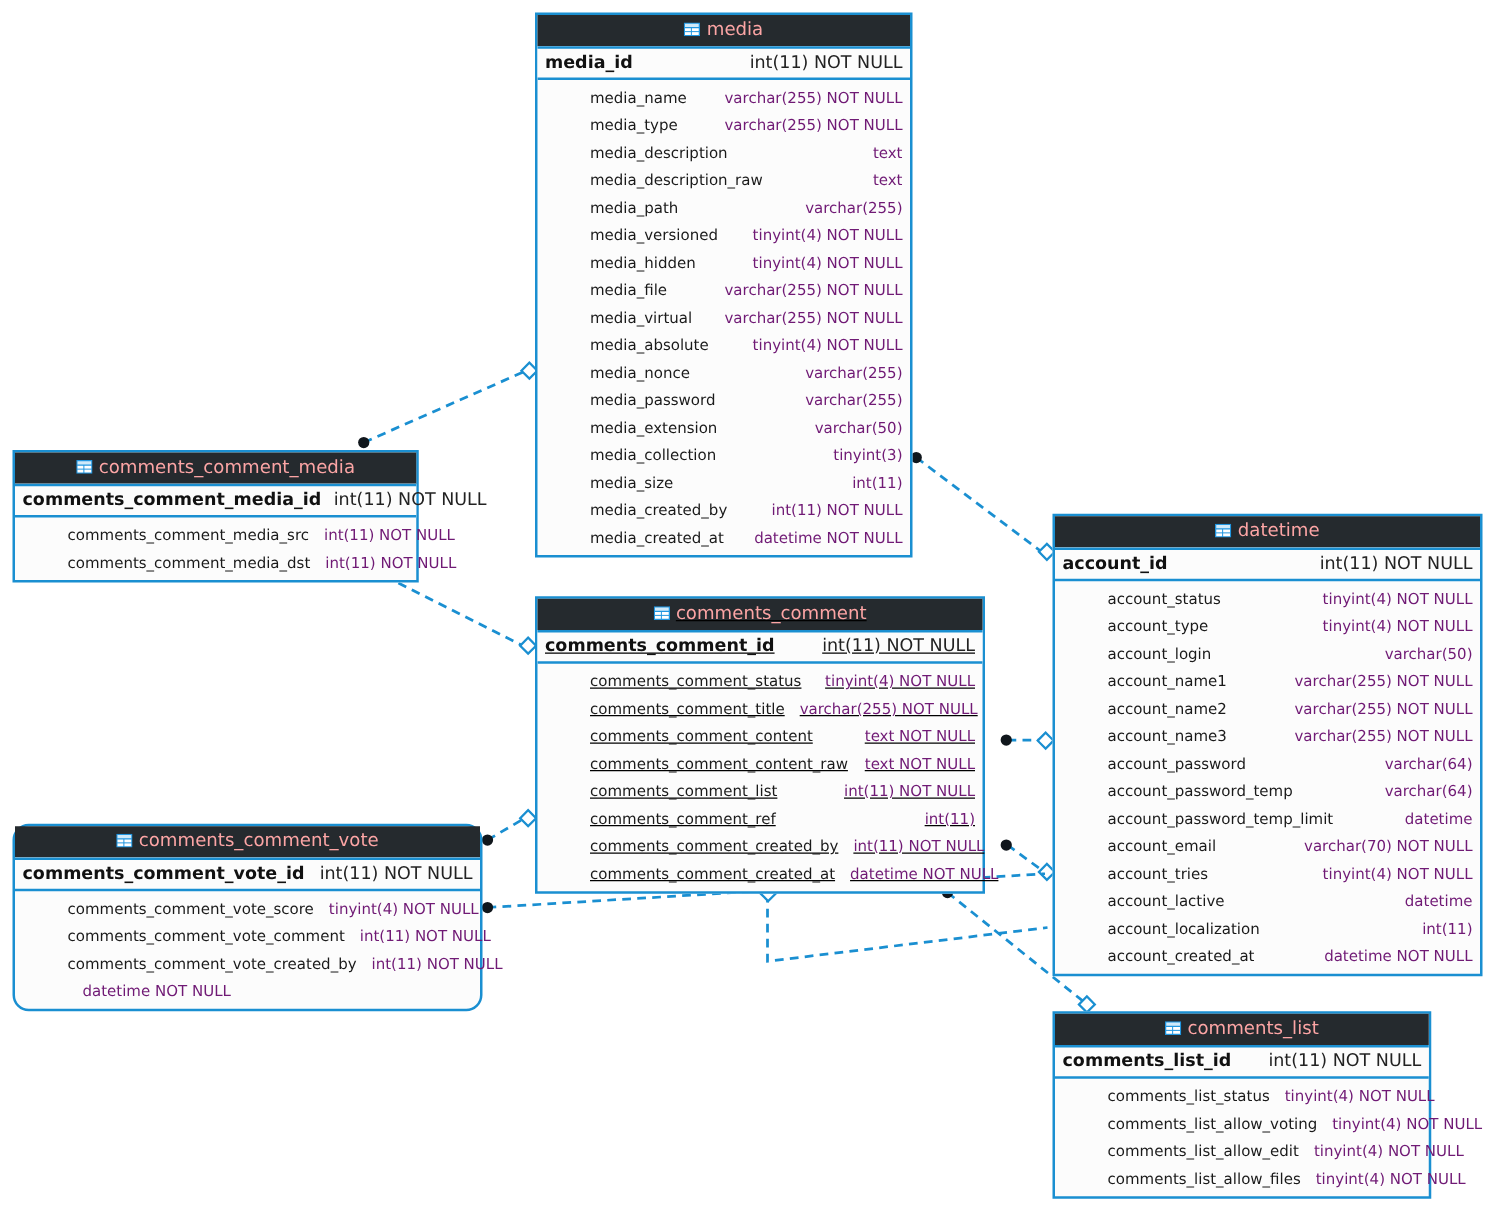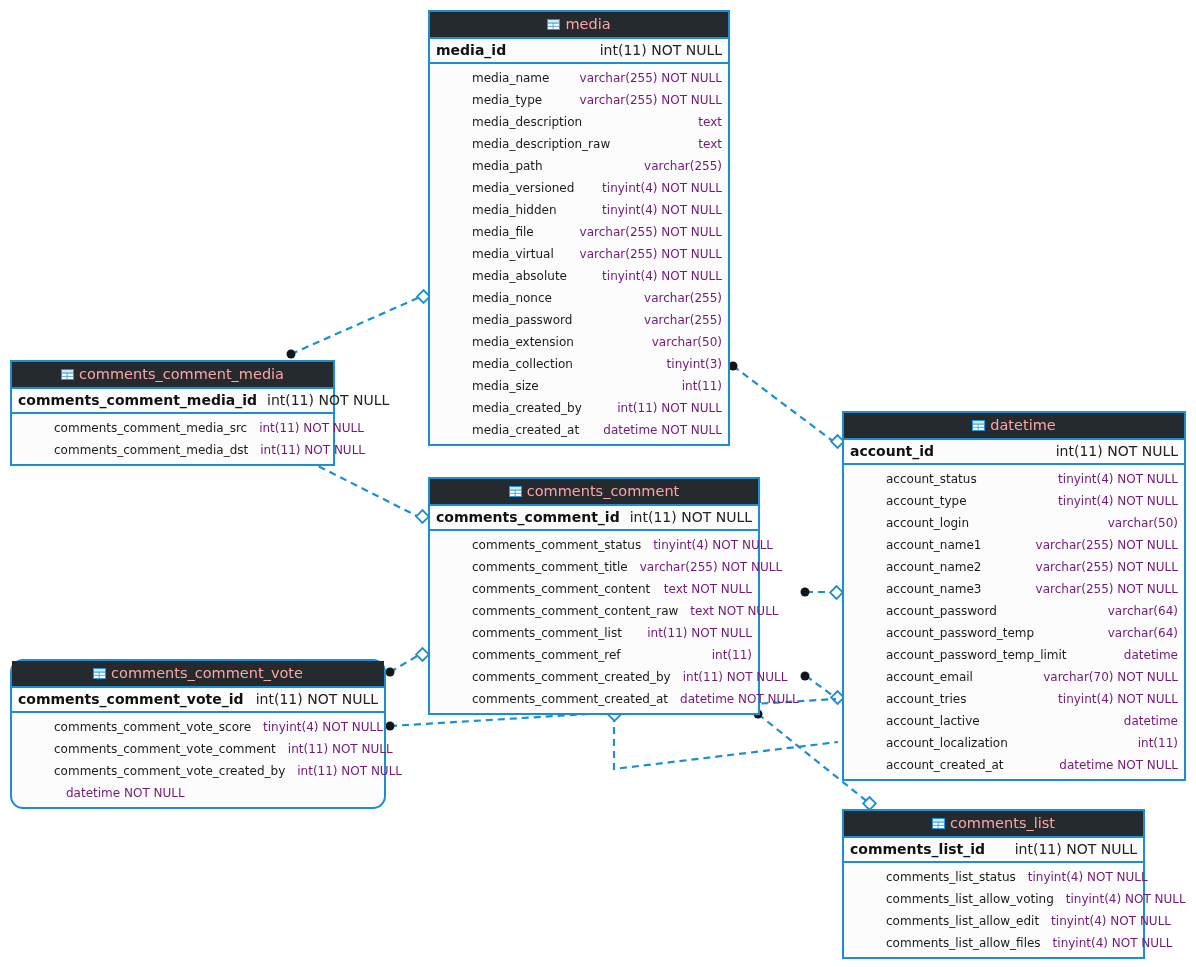--- a/index.html
+++ b/index.html
@@ -318,21 +318,21 @@
           <div class="f-row">
             <span>account_localization</span>
             <span class="ftype">int(11)</span>
           </div>
           <div class="f-row">
             <span>account_created_at</span>
             <span class="ftype">datetime NOT NULL</span>
           </div>
         </div>
       </div>
-      <div class="table-box" style="left: 428px; top: 477px; width: 332px;">
+      <div class="table-box" style="left: 428px; top: 477px; width: 360px; text-decoration: underline;">
         <div class="tbl-header"><span class="tbl-icon"><svg viewBox="0 0 13 11" width="13" height="11" xmlns="http://www.w3.org/2000/svg">
               <rect x="0" y="0" width="13" height="11" fill="#2196e0"></rect>
               <rect x="1" y="1" width="11" height="2.6" fill="#cfe9f9"></rect>
               <rect x="1" y="4.6" width="4.7" height="2.3" fill="#ffffff"></rect>
               <rect x="6.5" y="4.6" width="5.5" height="2.3" fill="#ffffff"></rect>
               <rect x="1" y="7.7" width="4.7" height="2.3" fill="#ffffff"></rect>
               <rect x="6.5" y="7.7" width="5.5" height="2.3" fill="#ffffff"></rect>
             </svg></span><span>comments_comment</span></div>
         <div class="pk-row">
           <span>comments_comment_id</span>

